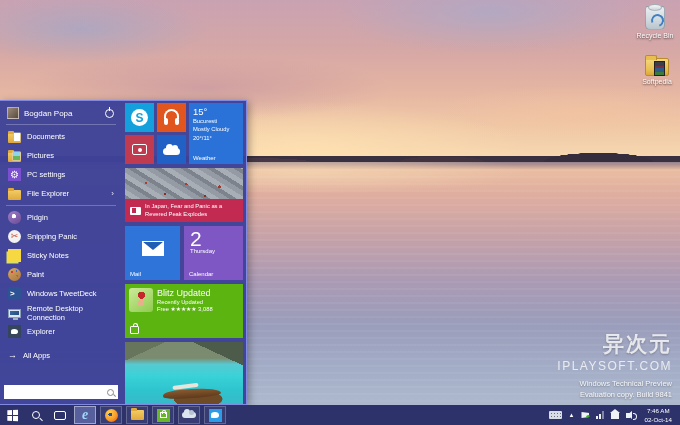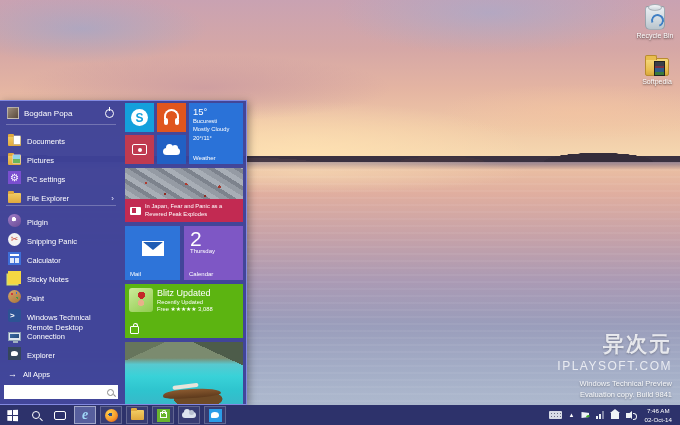--- a/index.html
+++ b/index.html
@@ -59,21 +59,21 @@
   
   .start-menu { position:absolute; left:0; top:100px; width:247px; height:305px;
     background:rgba(62,66,152,.97); border:1px solid #8289e0; border-left:none; box-shadow:2px 2px 8px rgba(0,0,0,.35); z-index:5; }
   .menu-left { position:absolute; left:0; top:0; width:122px; height:100%; padding:3px 0; }
   .user-row { display:flex; align-items:center; gap:5px; padding:3px 8px 3px 7px; }
   .avatar { width:12px; height:12px; background:linear-gradient(135deg,#9a8a7a,#5a4a3c); border:1px solid rgba(255,255,255,.5); }
   .user-name { color:#fff; font-size:8px; flex:1; }
   .power-btn { width:9px; height:9px; border:1.4px solid #fff; border-radius:50%; position:relative; }
   .power-btn::after { content:""; position:absolute; left:2.6px; top:-3px; width:1.4px; height:4px; background:#fff; }
   .sep { height:1px; background:rgba(255,255,255,.25); margin:2px 6px; }
-  .menu-item { display:flex; align-items:flex-end; gap:6px; height:19px; padding:0 8px; color:#fff; font-size:7.5px; cursor:default; }
+  .menu-item { display:flex; align-items:center; gap:6px; height:19px; padding:0 8px; color:#fff; font-size:7.5px; cursor:default; }
   .menu-item .chev { margin-left:auto; font-size:8px; color:#e8e8ff; }
   .allapps { display:flex; align-items:center; gap:6px; height:16px; padding:0 8px; color:#fff; font-size:7.5px; margin-top:6px; }
   .allapps .arr { font-size:9px; }
   .search-wrap { position:absolute; left:4px; right:4px; bottom:5px; height:14px; background:#fff; display:flex; align-items:center; }
   .search-wrap input { flex:1; border:none; outline:none; height:100%; font-size:7px; padding:0 3px; background:transparent; }
   .mag { width:7px; height:7px; border:1.2px solid #8a8a8a; border-radius:50%; position:relative; margin-right:4px; flex:0 0 auto; }
   .mag::after { content:""; position:absolute; width:3px; height:1.2px; background:#8a8a8a; transform:rotate(45deg); left:4.5px; top:5.5px; }
 
   
   .ic { width:13px; height:13px; position:relative; flex:0 0 auto; }
@@ -266,34 +266,30 @@
 
     <div class="menu-item">
       <span class="ic ic-pidgin"></span>
       <span>Pidgin</span>
     </div>
     <div class="menu-item">
       <span class="ic ic-snip">✂</span>
       <span>Snipping Panic</span>
     </div>
     <div class="menu-item">
-      <span class="ic ic-calc"></span>
-      <span>Calculator</span>
-    </div>
-    <div class="menu-item">
       <span class="ic ic-notes"></span>
       <span>Sticky Notes</span>
     </div>
     <div class="menu-item">
       <span class="ic ic-paint"></span>
       <span>Paint</span>
     </div>
     <div class="menu-item">
       <span class="ic ic-ps">&gt;</span>
-      <span>Windows Technical</span>
+      <span>Windows TweetDeck</span>
     </div>
     <div class="menu-item">
       <span class="ic ic-rdc"></span>
       <span>Remote Desktop Connection</span>
     </div>
     <div class="menu-item">
       <span class="ic ic-td"></span>
       <span>Explorer</span>
     </div>
 

